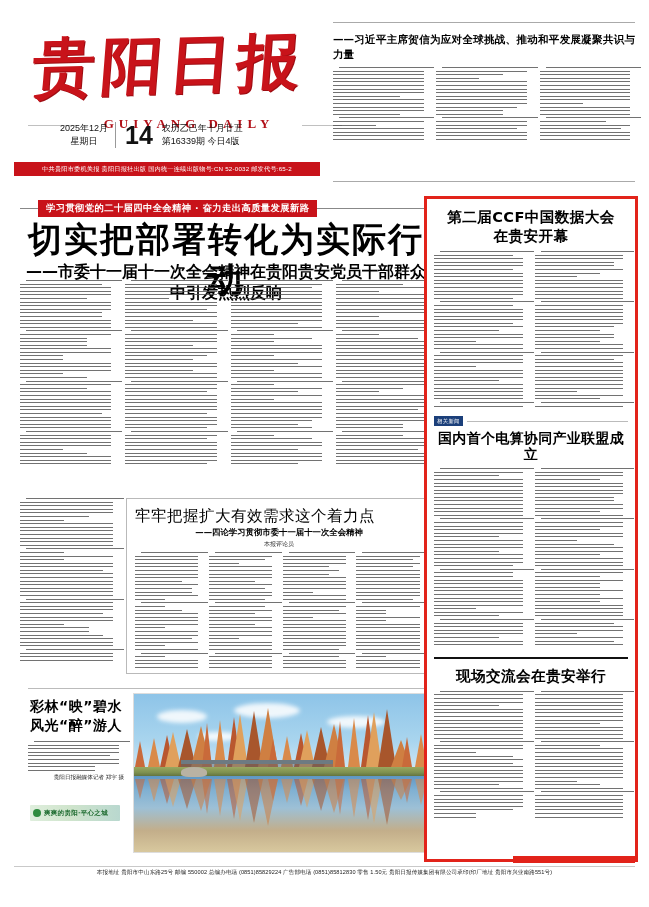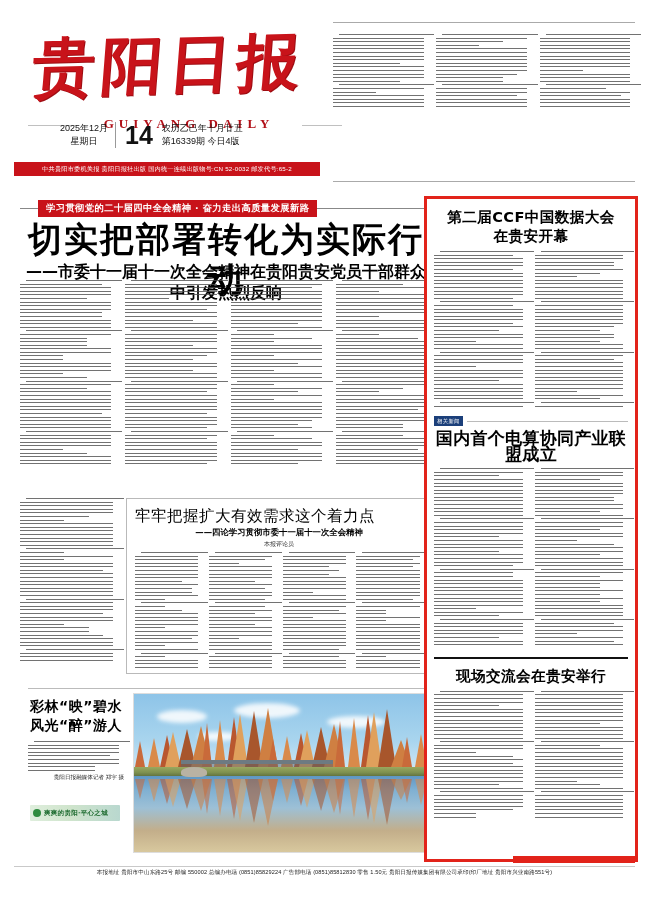--- a/index.html
+++ b/index.html
@@ -131,21 +131,21 @@
   .rightcol{position:absolute;left:424px;top:196px;width:214px;height:666px;
     border:3px solid #e2231a;box-sizing:border-box;background:#fff;padding:8px 7px;}
   .rc-head{font-family:"DejaVu Sans",sans-serif;font-weight:700;font-size:14.6px;
     line-height:19px;text-align:center;color:#000;letter-spacing:.4px;}
   .rc-cols{display:flex;gap:7px;margin-top:6px;}
   .rc-col{flex:1;}
   .rc-tagrow{display:flex;align-items:center;gap:4px;margin:7px 0 4px 0;}
   .rc-tag{background:#1b3f7a;color:#fff;font-family:"Liberation Sans",sans-serif;
     font-size:5.4px;padding:1.5px 3px;white-space:nowrap;letter-spacing:.3px;}
   .rc-tagline{flex:1;height:1px;background:#bbb;}
-  .rc-head2{font-family:"DejaVu Sans",serif;font-weight:700;font-size:17px;
+  .rc-head2{font-family:"DejaVu Sans",serif;font-weight:700;font-size:14px;
     line-height:16px;text-align:center;color:#000;letter-spacing:.3px;}
   .rc-divider{height:2px;background:#111;margin:9px 0 7px 0;}
 
   
   .footer{position:absolute;left:14px;top:866px;width:621px;height:12px;
     border-top:1px solid #c9c9c9;display:flex;align-items:center;justify-content:center;}
   .footer span{font-family:"Liberation Sans",sans-serif;font-size:5.6px;color:#222;
     letter-spacing:.1px;white-space:nowrap;}
   .footer-redstub{position:absolute;left:513px;top:856px;width:122px;height:7px;background:#e2231a;}
 </style>
@@ -174,20 +174,21 @@
         <div>第16339期  今日4版</div>
       </div>
     </div>
 
     <div class="redbar">
       <span>中共贵阳市委机关报   贵阳日报社出版   国内统一连续出版物号:CN 52-0032   邮发代号:65-2</span>
     </div>
   </div>
 
   <div class="topright">
+    <div class="tr-sub">——习近平主席贺信为应对全球挑战、推动和平发展凝聚共识与力量</div>
     <div class="tr-cols">
       <div class="tr-col">
           <div class="lines" id="L1">
             <i class="ind"></i>
             <i class="s95"></i>
             <i class="s95"></i>
             <i class="s95"></i>
             <i class="s95"></i>
             <i class="s95"></i>
             <i class="s95"></i>

